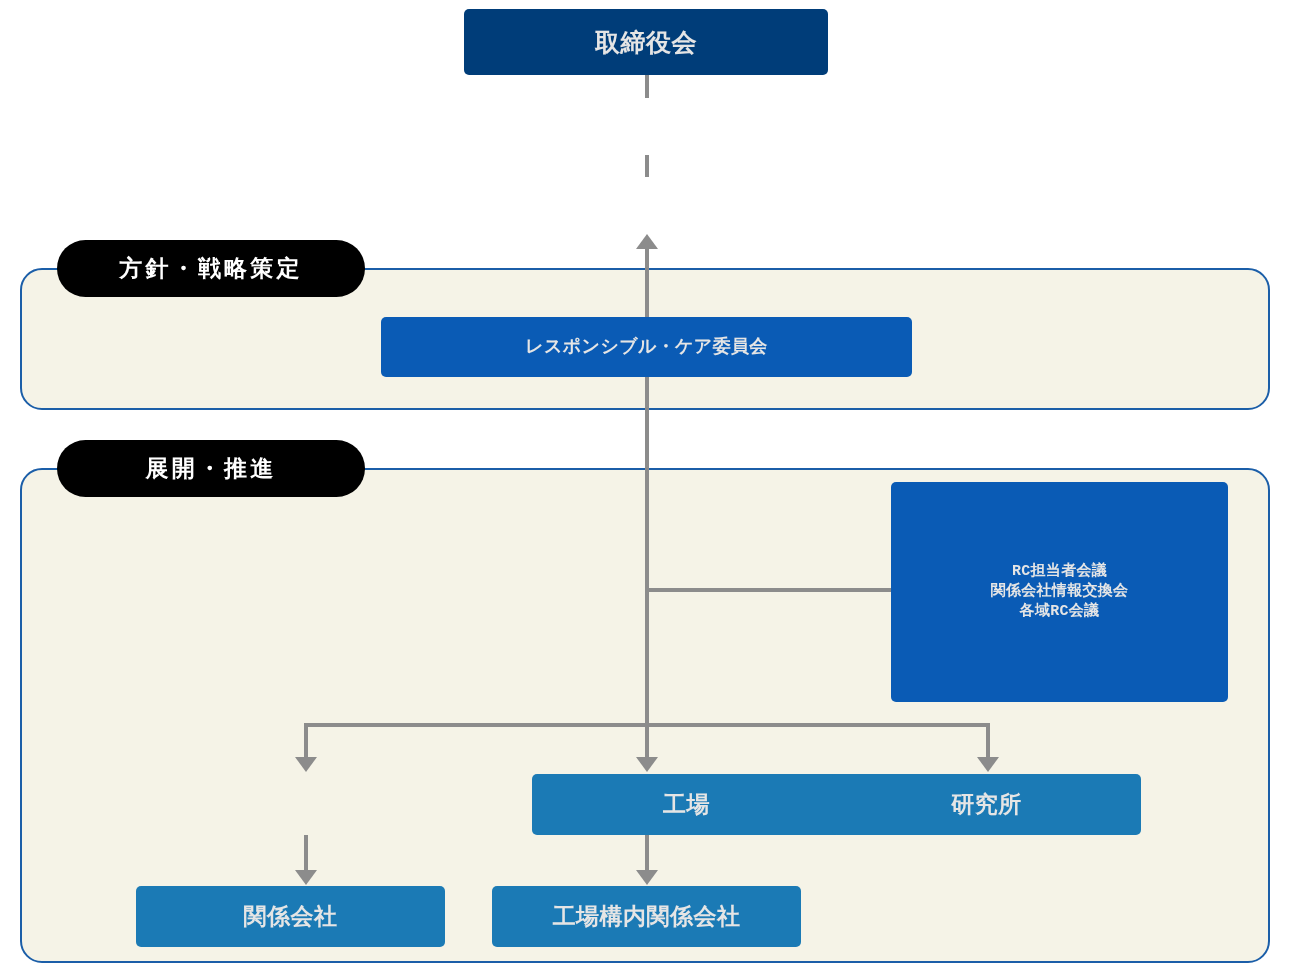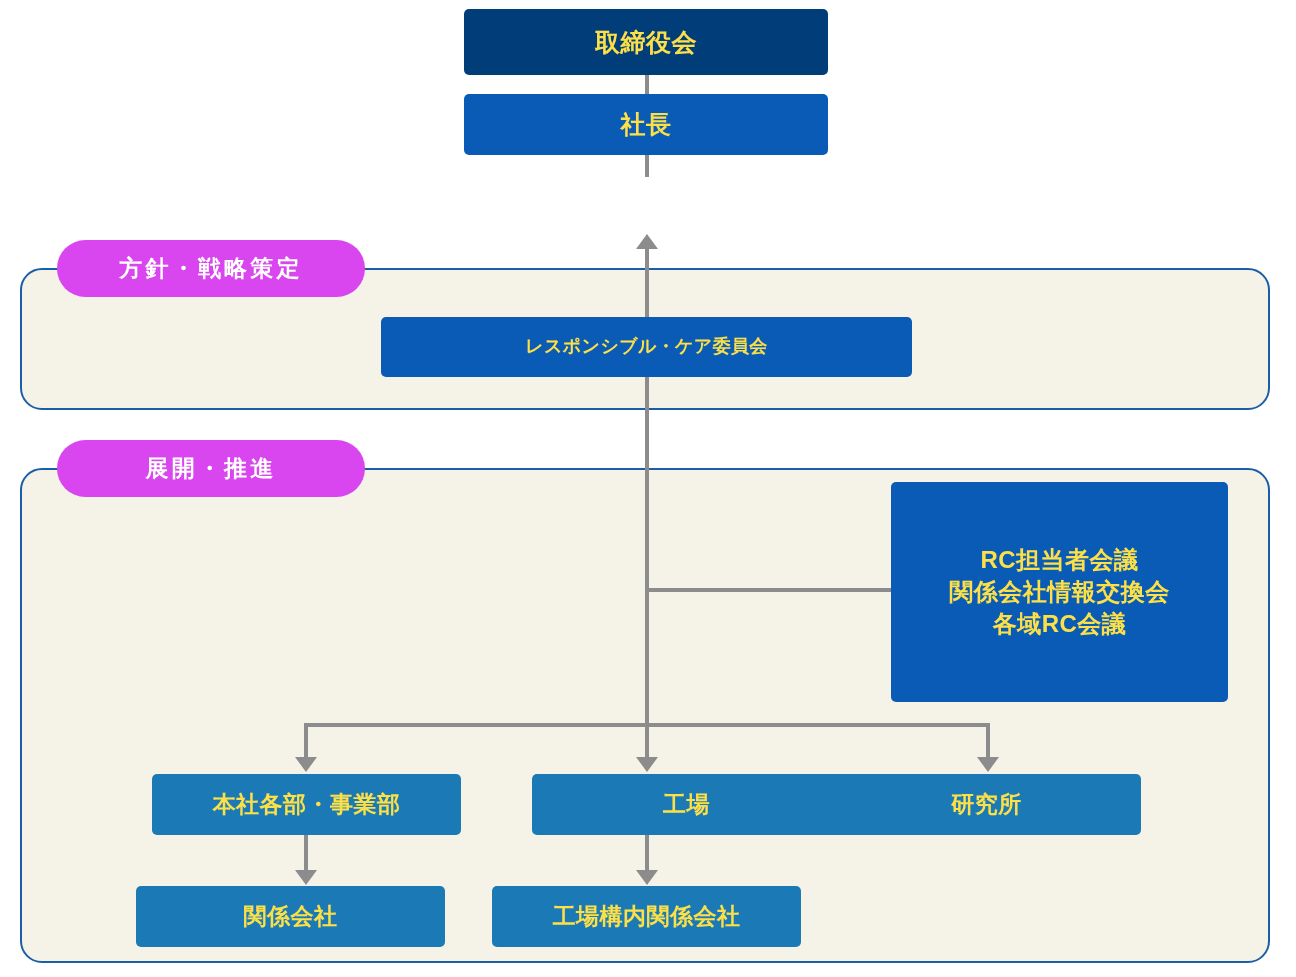--- a/index.html
+++ b/index.html
@@ -20,49 +20,49 @@
   }
 
   
   .node {
     position: absolute;
     box-sizing: border-box;
     display: flex;
     align-items: center;
     justify-content: center;
     text-align: center;
-    color: #fde047;
+    color: #e5e5e5;
     border-radius: 5px;
     font-weight: bold;
     letter-spacing: 0.02em;
     line-height: 1.32;
     z-index: 5;
   }
   .node.navy      { background: #003d79; }
   .node.blue      { background: #0a5bb5; }
   .node.lightblue { background: #1b7ab5; }
 
   .n-top    { font-size: 25px; }
   .n-rc     { font-size: 18px; }
-  .n-multi  { font-size: 24px; }
+  .n-multi  { font-size: 15px; font-family: Liberation Mono, monospace; }
   .n-unit   { font-size: 23px; }
 
   
   .panel {
     position: absolute;
     box-sizing: border-box;
     background: #f5f3e7;
     border: 2px solid #1b5ea8;
     border-radius: 22px;
     z-index: 1;
   }
   .panel-label {
     position: absolute;
     box-sizing: border-box;
-    background: #d946ef;
+    background: #000000;
     color: #ffffff;
     border-radius: 999px;
     display: flex;
     align-items: center;
     justify-content: center;
     font-size: 23px;
     font-weight: bold;
     letter-spacing: 0.14em;
     z-index: 6;
   }
@@ -122,36 +122,34 @@
   <div class="arrow down" style="left:977px; top:757px;"></div>
 
   <div class="conn v" style="left:304px; top:835px; height:35px;"></div>
   <div class="arrow down" style="left:295px; top:870px;"></div>
 
   <div class="conn v" style="left:645px; top:835px; height:35px;"></div>
   <div class="arrow down" style="left:636px; top:870px;"></div>
 
   <div class="node navy n-top" style="left:464px; top:9px; width:364px; height:66px;">取締役会</div>
 
-  <div class="node blue n-top" style="left:464px; top:94px; width:364px; height:61px;">社長</div>
 
 
   <div class="panel-label" style="left:57px; top:240px; width:308px; height:57px;">方針・戦略策定</div>
 
   <div class="panel-label" style="left:57px; top:440px; width:308px; height:57px;">展開・推進</div>
 
   <div class="node blue n-rc" style="left:381px; top:317px; width:531px; height:60px;">レスポンシブル・ケア委員会</div>
 
   <div class="node blue n-multi" style="left:891px; top:482px; width:337px; height:220px; flex-direction:column;">
     <span>RC担当者会議</span>
     <span>関係会社情報交換会</span>
     <span>各域RC会議</span>
   </div>
 
-  <div class="node lightblue n-unit" style="left:152px; top:774px; width:309px; height:61px;">本社各部・事業部</div>
 
   <div class="node lightblue n-unit" style="left:492px; top:774px; width:309px; height:61px;margin-left:40px;">工場</div>
 
   <div class="node lightblue n-unit" style="left:832px; top:774px; width:309px; height:61px;">研究所</div>
 
   <div class="node lightblue n-unit" style="left:136px; top:886px; width:309px; height:61px;">関係会社</div>
 
   <div class="node lightblue n-unit" style="left:492px; top:886px; width:309px; height:61px;">工場構内関係会社</div>
 
 </div>

